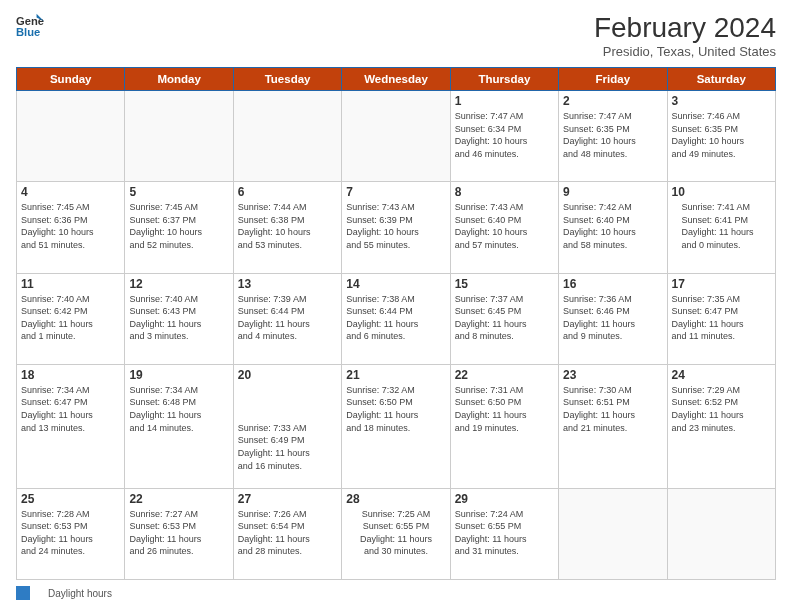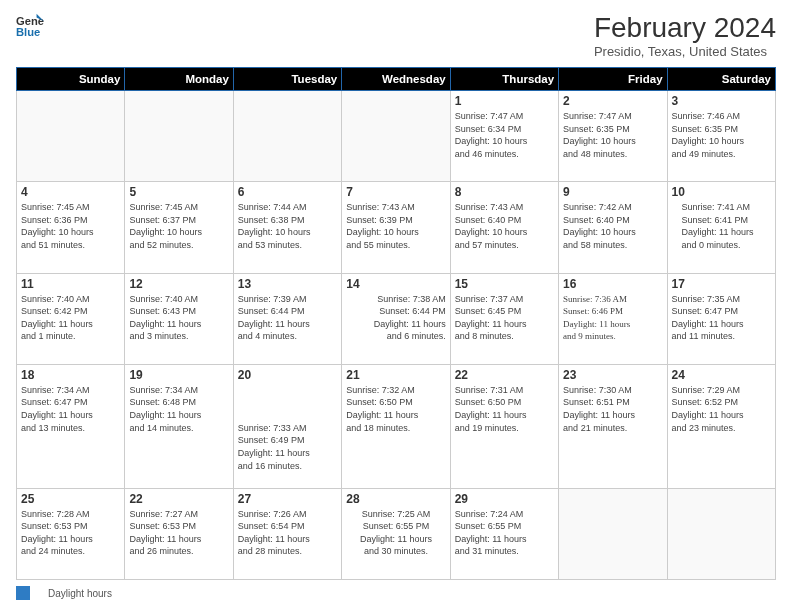--- a/index.html
+++ b/index.html
@@ -26,44 +26,45 @@
     .logo {
       display: flex;
       align-items: center;
       gap: 4px;
     }
     .logo-icon {
       width: 28px;
       height: 28px;
     }
     .title-block {
+      text-align: right;
     }
     .month-title {
       font-size: 28px;
       font-weight: normal;
       color: #333;
     }
     .location {
       font-size: 13px;
       color: #555;
     }
     .calendar {
       flex: 1;
       border: 1px solid #ccc;
       border-collapse: collapse;
       width: 100%;
       table-layout: fixed;
     }
     .calendar th {
-      background: #000000;
+      background: #c2410c;
       color: #fff;
       font-size: 11.5px;
       font-weight: bold;
       padding: 5px 4px;
-      text-align: right;
+      text-align: center;
       border: 1px solid #2266aa;
     }
     .calendar td {
       border: 1px solid #ccc;
       vertical-align: top;
       padding: 3px 4px;
       font-size: 9.5px;
       color: #333;
       background: #fff;
       height: 82px;
@@ -224,35 +225,35 @@
           </td>
           <td>
             <span class="day-num">13</span>
             <div class="day-info" style="white-space: pre-line;">Sunrise: 7:39 AM
 Sunset: 6:44 PM
 Daylight: 11 hours
 and 4 minutes.</div>
           </td>
           <td>
             <span class="day-num">14</span>
-            <div class="day-info" style="white-space: pre-line; text-align: right;">Sunrise: 7:38 AM
+            <div class="day-info" style="white-space: pre-line;">Sunrise: 7:38 AM
 Sunset: 6:44 PM
 Daylight: 11 hours
 and 6 minutes.</div>
           </td>
           <td>
             <span class="day-num">15</span>
             <div class="day-info" style="white-space: pre-line;">Sunrise: 7:37 AM
 Sunset: 6:45 PM
 Daylight: 11 hours
 and 8 minutes.</div>
           </td>
           <td>
             <span class="day-num">16</span>
-            <div class="day-info" style="white-space: pre-line; font-family: Liberation Serif, serif;">Sunrise: 7:36 AM
+            <div class="day-info" style="white-space: pre-line;">Sunrise: 7:36 AM
 Sunset: 6:46 PM
 Daylight: 11 hours
 and 9 minutes.</div>
           </td>
           <td>
             <span class="day-num">17</span>
             <div class="day-info" style="white-space: pre-line;">Sunrise: 7:35 AM
 Sunset: 6:47 PM
 Daylight: 11 hours
 and 11 minutes.</div>

